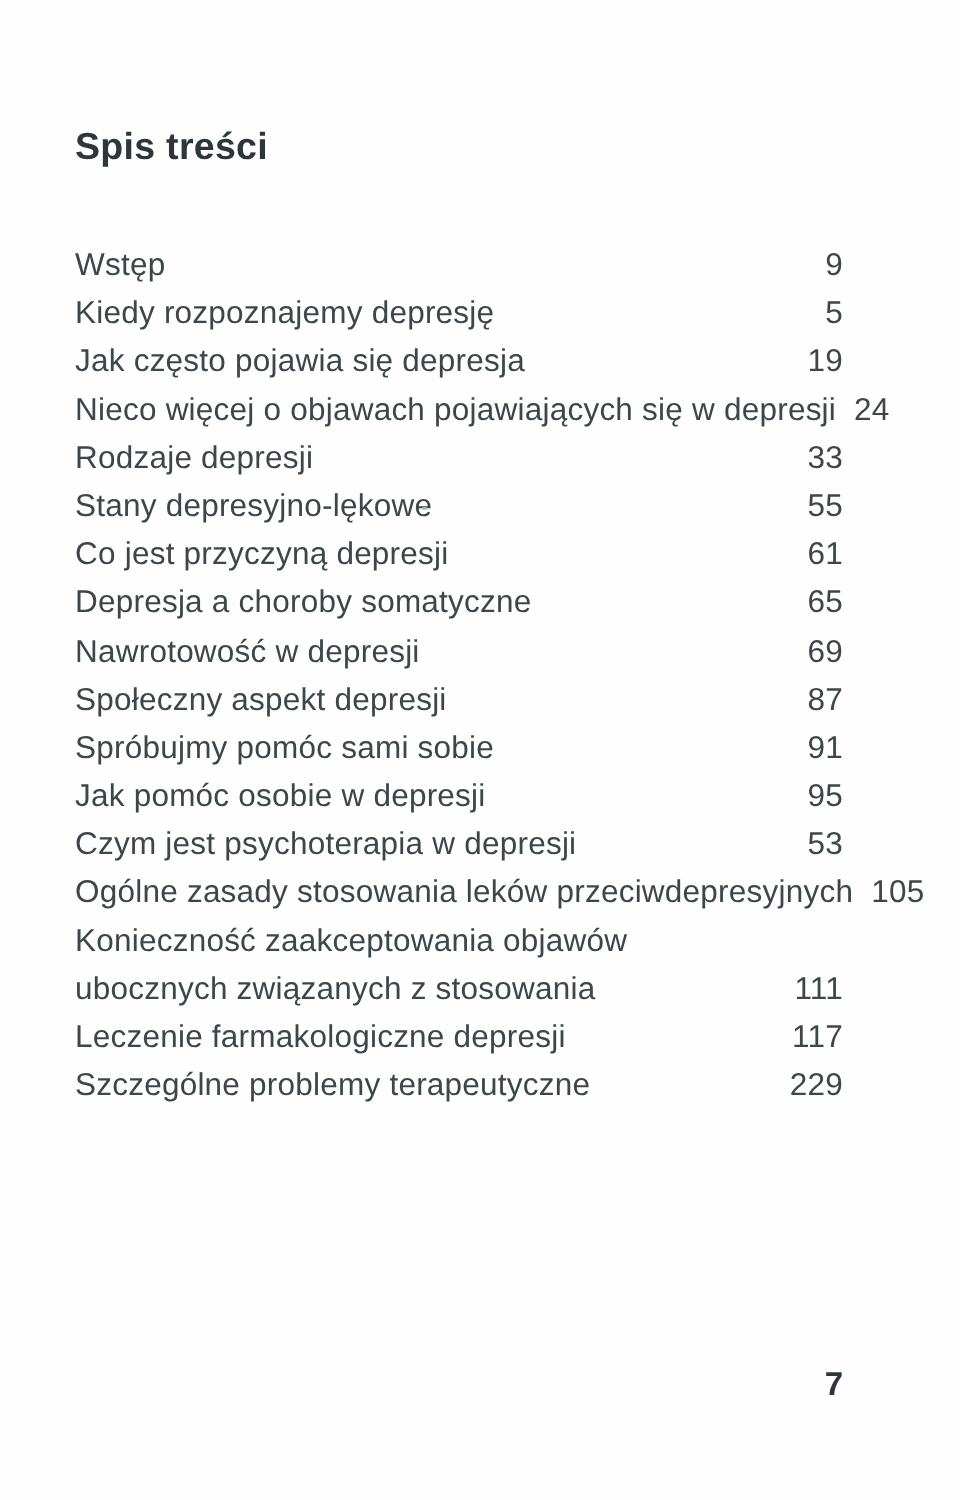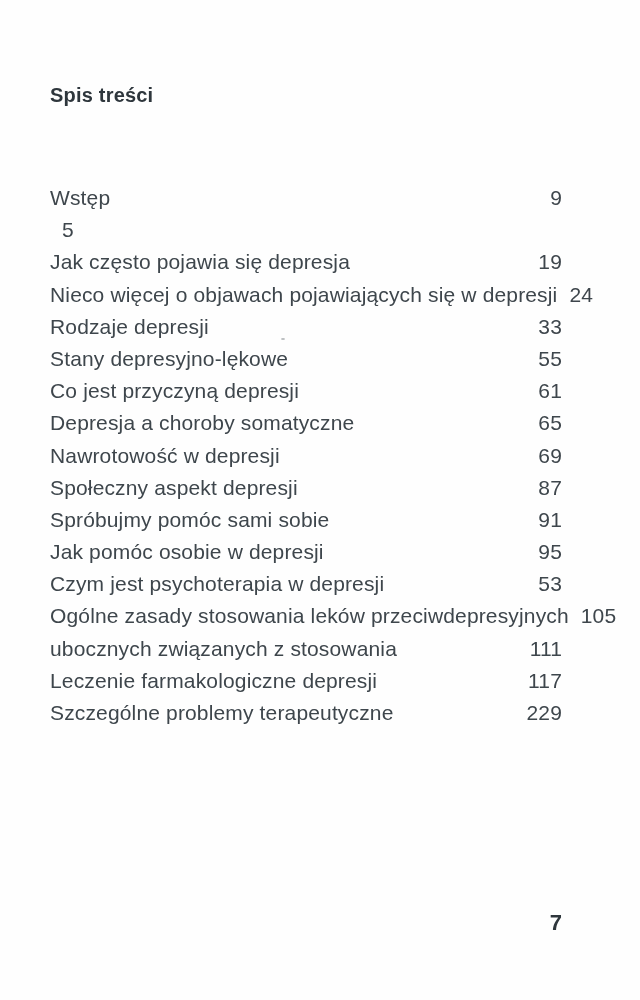--- a/index.html
+++ b/index.html
@@ -18,27 +18,27 @@
   }
   .content {
     position: absolute;
     left: 50px;
     right: 78px;
     top: 0;
   }
   .title {
     margin: 0;
     padding-top: 84px;
-    font-size: 20px;
+    font-size: 25px;
     font-weight: 700;
     letter-spacing: 0.2px;
     color: #2e363c;
   }
   .toc {
-    margin-top: 79px;
+    margin-top: 52px;
   }
   .toc-row {
     display: flex;
     justify-content: space-between;
     align-items: baseline;
     height: 32.2px;
     font-size: 21px;
     letter-spacing: 0.15px;
   }
   .toc-label {
@@ -74,20 +74,21 @@
 <div class="page">
   <div class="content">
     <h1 class="title">Spis treści</h1>
 
     <div class="toc" id="toc-list">
         <div class="toc-row">
           <span class="toc-label">Wstęp</span>
           <span class="toc-page">9</span>
         </div>
         <div class="toc-row">
+          <span class="toc-label">Kiedy rozpoznajemy depresję</span>
           <span class="toc-page">5</span>
         </div>
         <div class="toc-row">
           <span class="toc-label">Jak często pojawia się depresja</span>
           <span class="toc-page">19</span>
         </div>
         <div class="toc-row">
           <span class="toc-label">Nieco więcej o objawach pojawiających się w depresji</span>
           <span class="toc-page">24</span>
         </div>
@@ -125,20 +126,24 @@
         </div>
         <div class="toc-row">
           <span class="toc-label">Czym jest psychoterapia w depresji</span>
           <span class="toc-page">53</span>
         </div>
         <div class="toc-row">
           <span class="toc-label">Ogólne zasady stosowania leków przeciwdepresyjnych</span>
           <span class="toc-page">105</span>
         </div>
         <div class="toc-row">
+          <span class="toc-label">Konieczność zaakceptowania objawów</span>
+          <span class="toc-page"></span>
+        </div>
+        <div class="toc-row">
           <span class="toc-label">ubocznych związanych z stosowania</span>
           <span class="toc-page">111</span>
         </div>
         <div class="toc-row">
           <span class="toc-label">Leczenie farmakologiczne depresji</span>
           <span class="toc-page">117</span>
         </div>
         <div class="toc-row">
           <span class="toc-label">Szczególne problemy terapeutyczne</span>
           <span class="toc-page">229</span>

